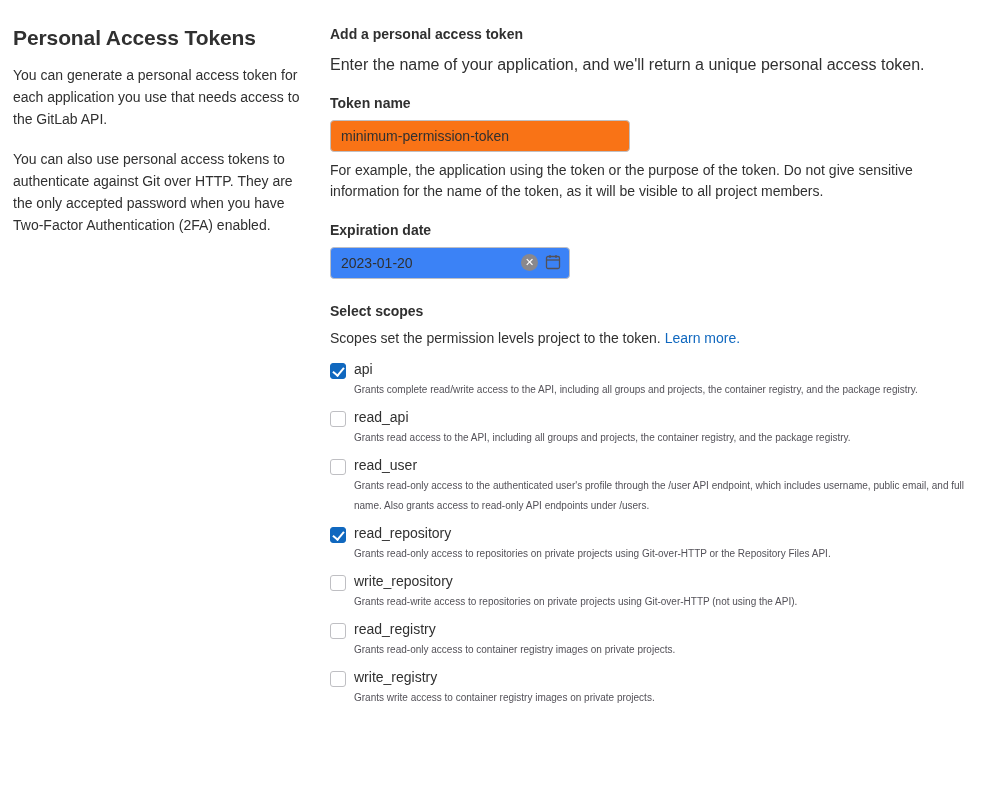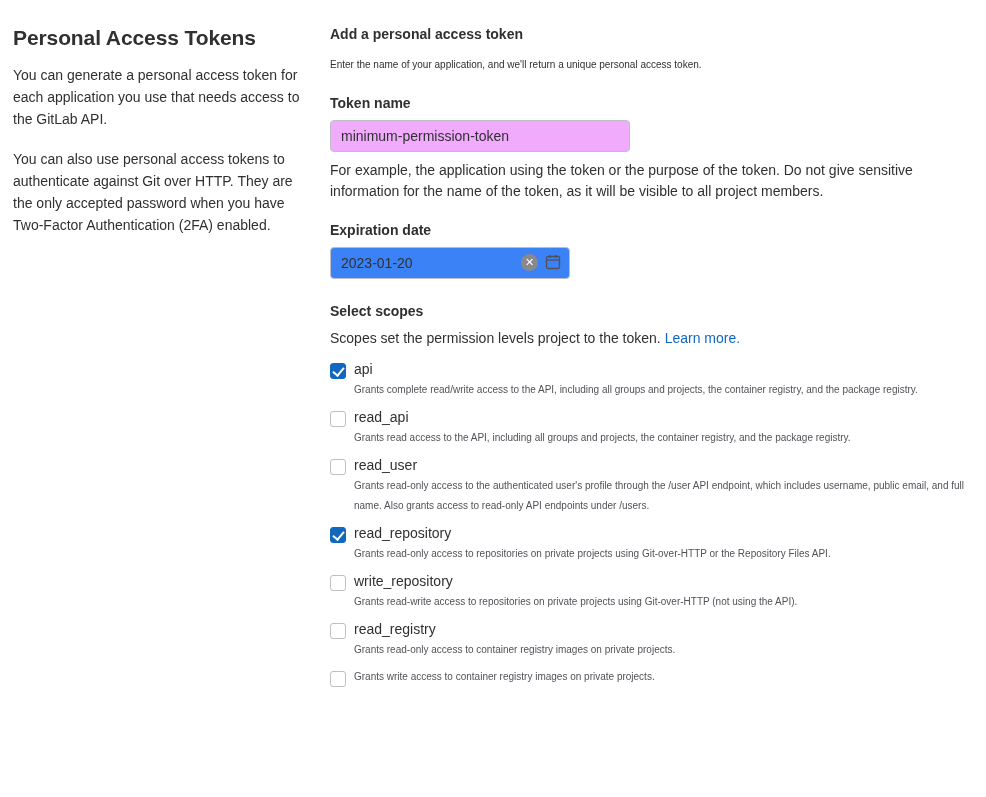--- a/index.html
+++ b/index.html
@@ -45,21 +45,21 @@
     padding-right: 20px;
   }
   .section-title {
     font-size: 14px;
     font-weight: bold;
     line-height: 20px;
     margin: 0 0 10px 0;
     color: #303030;
   }
   .section-desc {
-    font-size: 10px;
+    font-size: 16px;
     line-height: 21px;
     margin: 0 0 18px 0;
     color: #303030;
   }
   .field-label {
     font-size: 14px;
     font-weight: bold;
     line-height: 20px;
     margin: 0 0 7px 0;
     color: #303030;
@@ -67,21 +67,21 @@
   .token-input {
     display: block;
     width: 300px;
     height: 32px;
     padding: 4px 10px;
     font-size: 14px;
     font-family: "Liberation Sans", sans-serif;
     color: #303030;
     border: 1px solid #bfbfc3;
     border-radius: 4px;
-    background: #f0abfc;
+    background: #f97316;
     outline: none;
   }
   .help-text {
     font-size: 14px;
     line-height: 21px;
     margin: 8px 0 18px 0;
     color: #303030;
     max-width: 625px;
   }
   
@@ -286,19 +286,20 @@
           <div class="scope-name">read_registry</div>
           <div class="scope-desc">Grants read-only access to container registry images on private projects.</div>
         </div>
       </div>
 
       <div class="scope-row">
         <div class="cb-col">
           <div class="checkbox"></div>
         </div>
         <div class="scope-text">
+          <div class="scope-name">write_registry</div>
           <div class="scope-desc">Grants write access to container registry images on private projects.</div>
         </div>
       </div>
     </div>
 
   </div>
 </div>
 
 </body></html>

